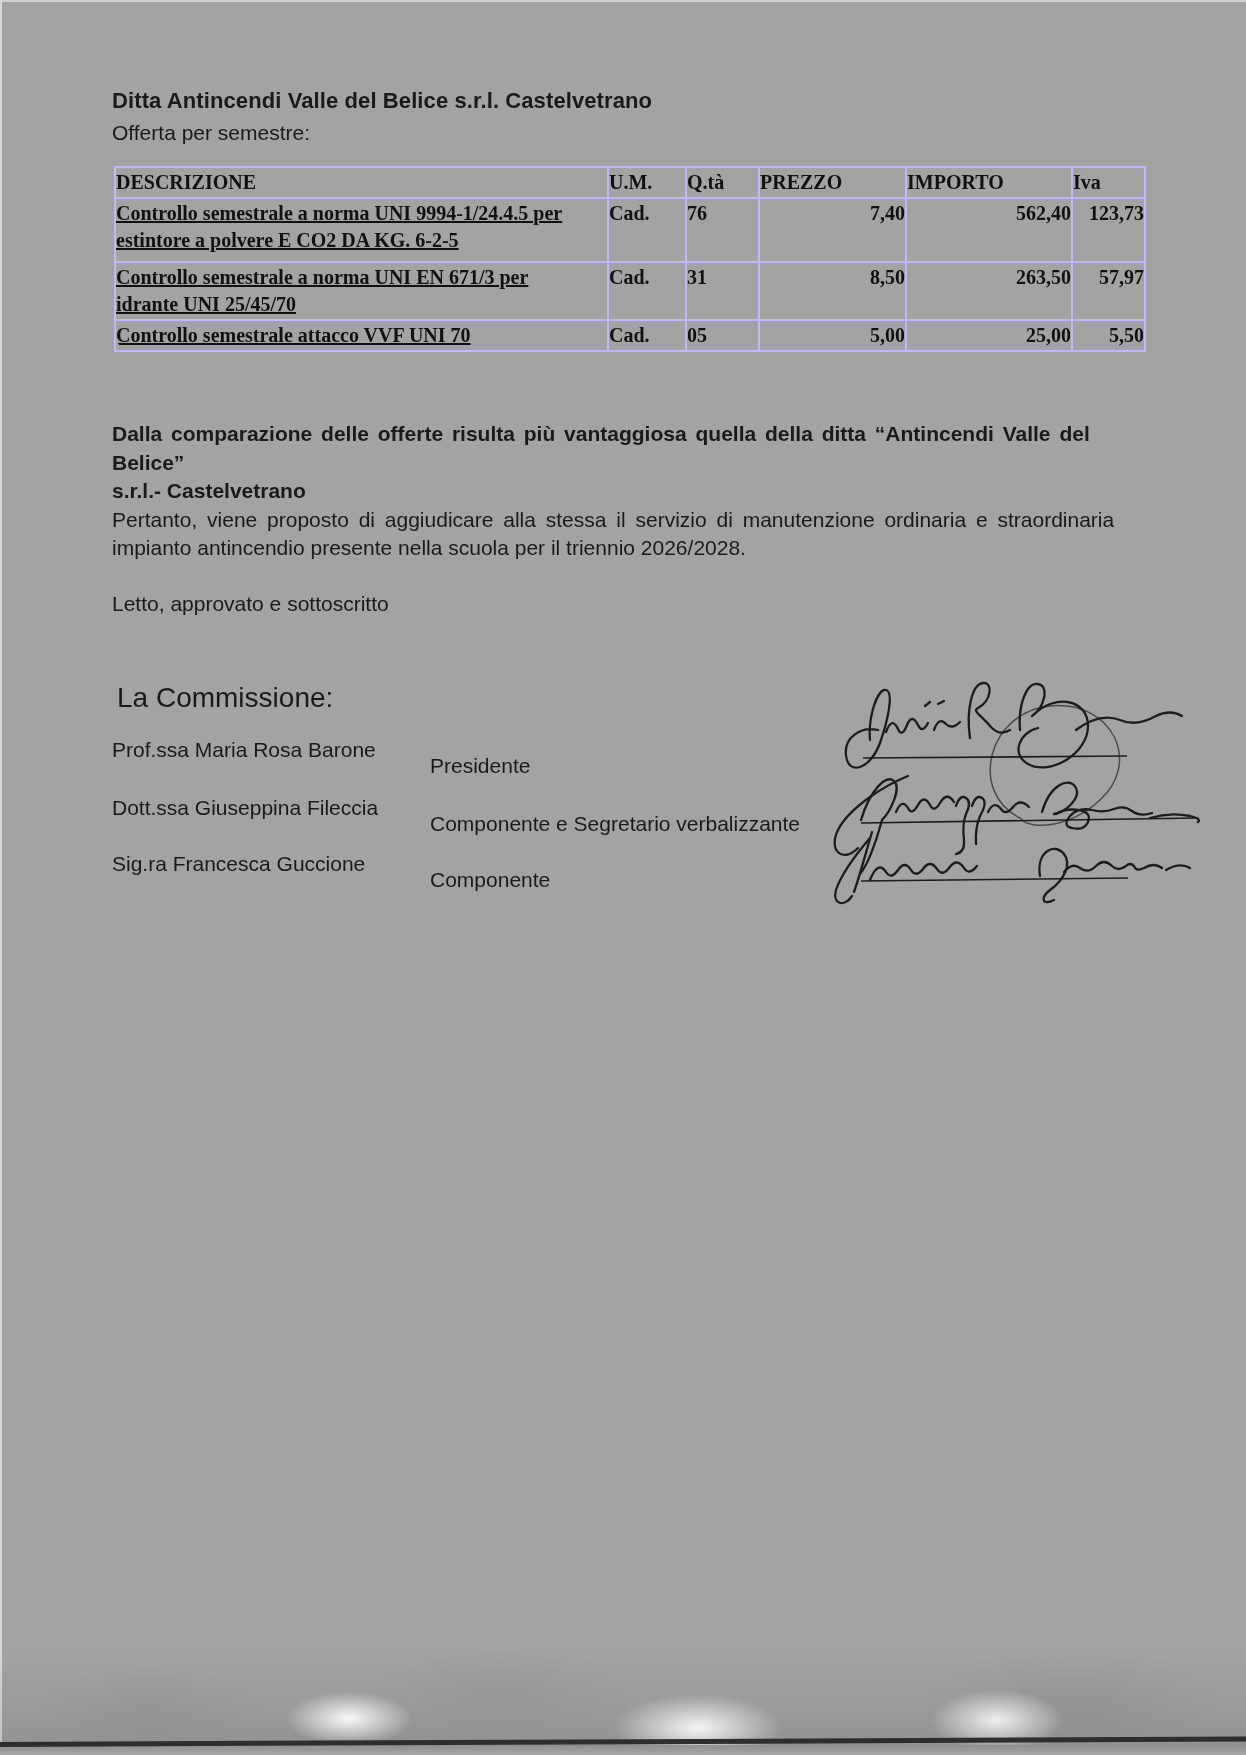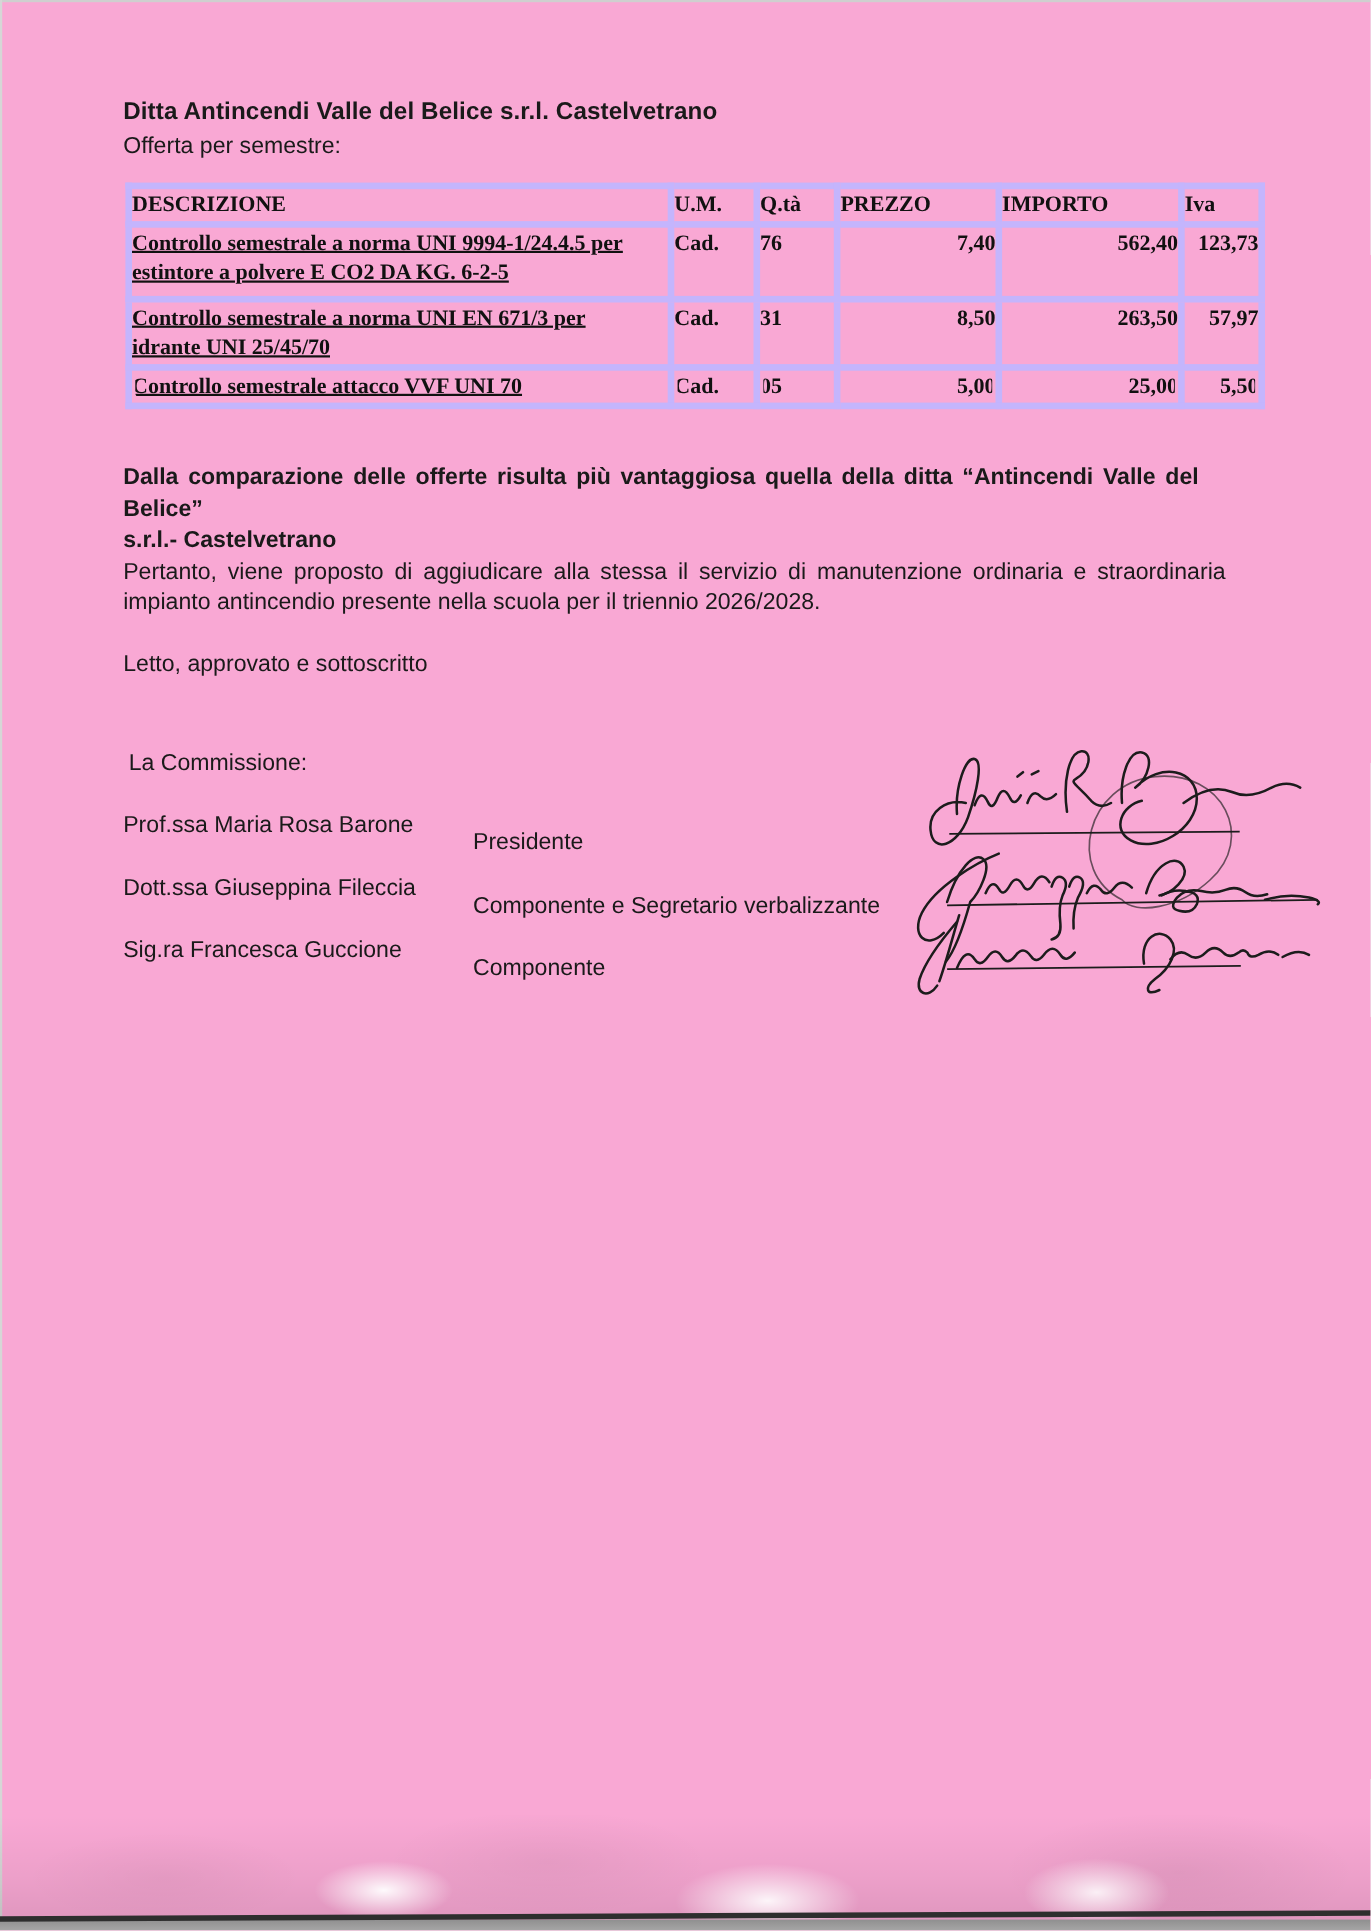--- a/index.html
+++ b/index.html
@@ -1,19 +1,19 @@
 <!DOCTYPE html>
 <html lang="it"><head>
 <meta charset="utf-8">
 <style>
   html,body{margin:0;padding:0;background:#e9e9e9;}
   .page{
     position:relative;
     width:1246px;height:1755px;
-    background:#f9a8d4;
+    background:#a3a3a3;
     overflow:hidden;
     font-family:"Liberation Sans",sans-serif;
     color:#1a1a1a;
   }
   
   .edge-top{position:absolute;top:0;left:0;width:100%;height:2px;background:#cfcfcf;}
   .edge-left{position:absolute;top:0;left:0;width:2px;height:100%;background:#d6d6d6;}
   .pre{white-space:pre-line;}
   .doc-title{
     position:absolute;left:112px;top:88px;
@@ -28,21 +28,21 @@
     position:absolute;left:114px;top:166px;
     width:1030px;
     border-collapse:collapse;
     font-family:"Liberation Serif",serif;
     font-weight:bold;
     font-size:20px;
     color:#111;
     table-layout:fixed;
   }
   table.offers th,table.offers td{
-    border:6px solid #c4b5fd;
+    border:2px solid #c4b5fd;
     padding:1px 0;
     line-height:27px;
     vertical-align:top;
     overflow:hidden;
   }
   table.offers th{text-align:left;height:24px;}
   td.c-desc{padding-left:8px;text-decoration:underline;}
   td.c-um,td.c-qty{text-align:left;padding-left:8px;}
   td.c-price,td.c-amount{text-align:right;}
   td.c-vat{text-align:right;padding-right:6px;}
@@ -58,21 +58,21 @@
   .para-block p{margin:0;}
   .p-bold{font-weight:bold;}
   .p-bold::first-line{word-spacing:3px;}
   .p-normal::first-line{word-spacing:4px;}
   .p-approval{
     position:absolute;left:112px;top:592px;
     font-size:21px;
   }
   .p-commission{
     position:absolute;left:117px;top:682px;
-    font-size:21px;
+    font-size:28px;
   }
   .member-row{position:absolute;left:112px;width:820px;font-size:21px;}
   .member-row .name{position:absolute;left:0;top:0;white-space:nowrap;}
   .member-row .role{position:absolute;left:318px;top:16px;white-space:nowrap;}
   .m1{top:738px;}
   .m2{top:796px;}
   .m3{top:852px;}
   
   .sig-svg{position:absolute;left:720px;top:580px;width:526px;height:340px;}
   .sig-svg path{fill:none;stroke:#1c1c1c;stroke-width:2.3;stroke-linecap:round;stroke-linejoin:round;}

